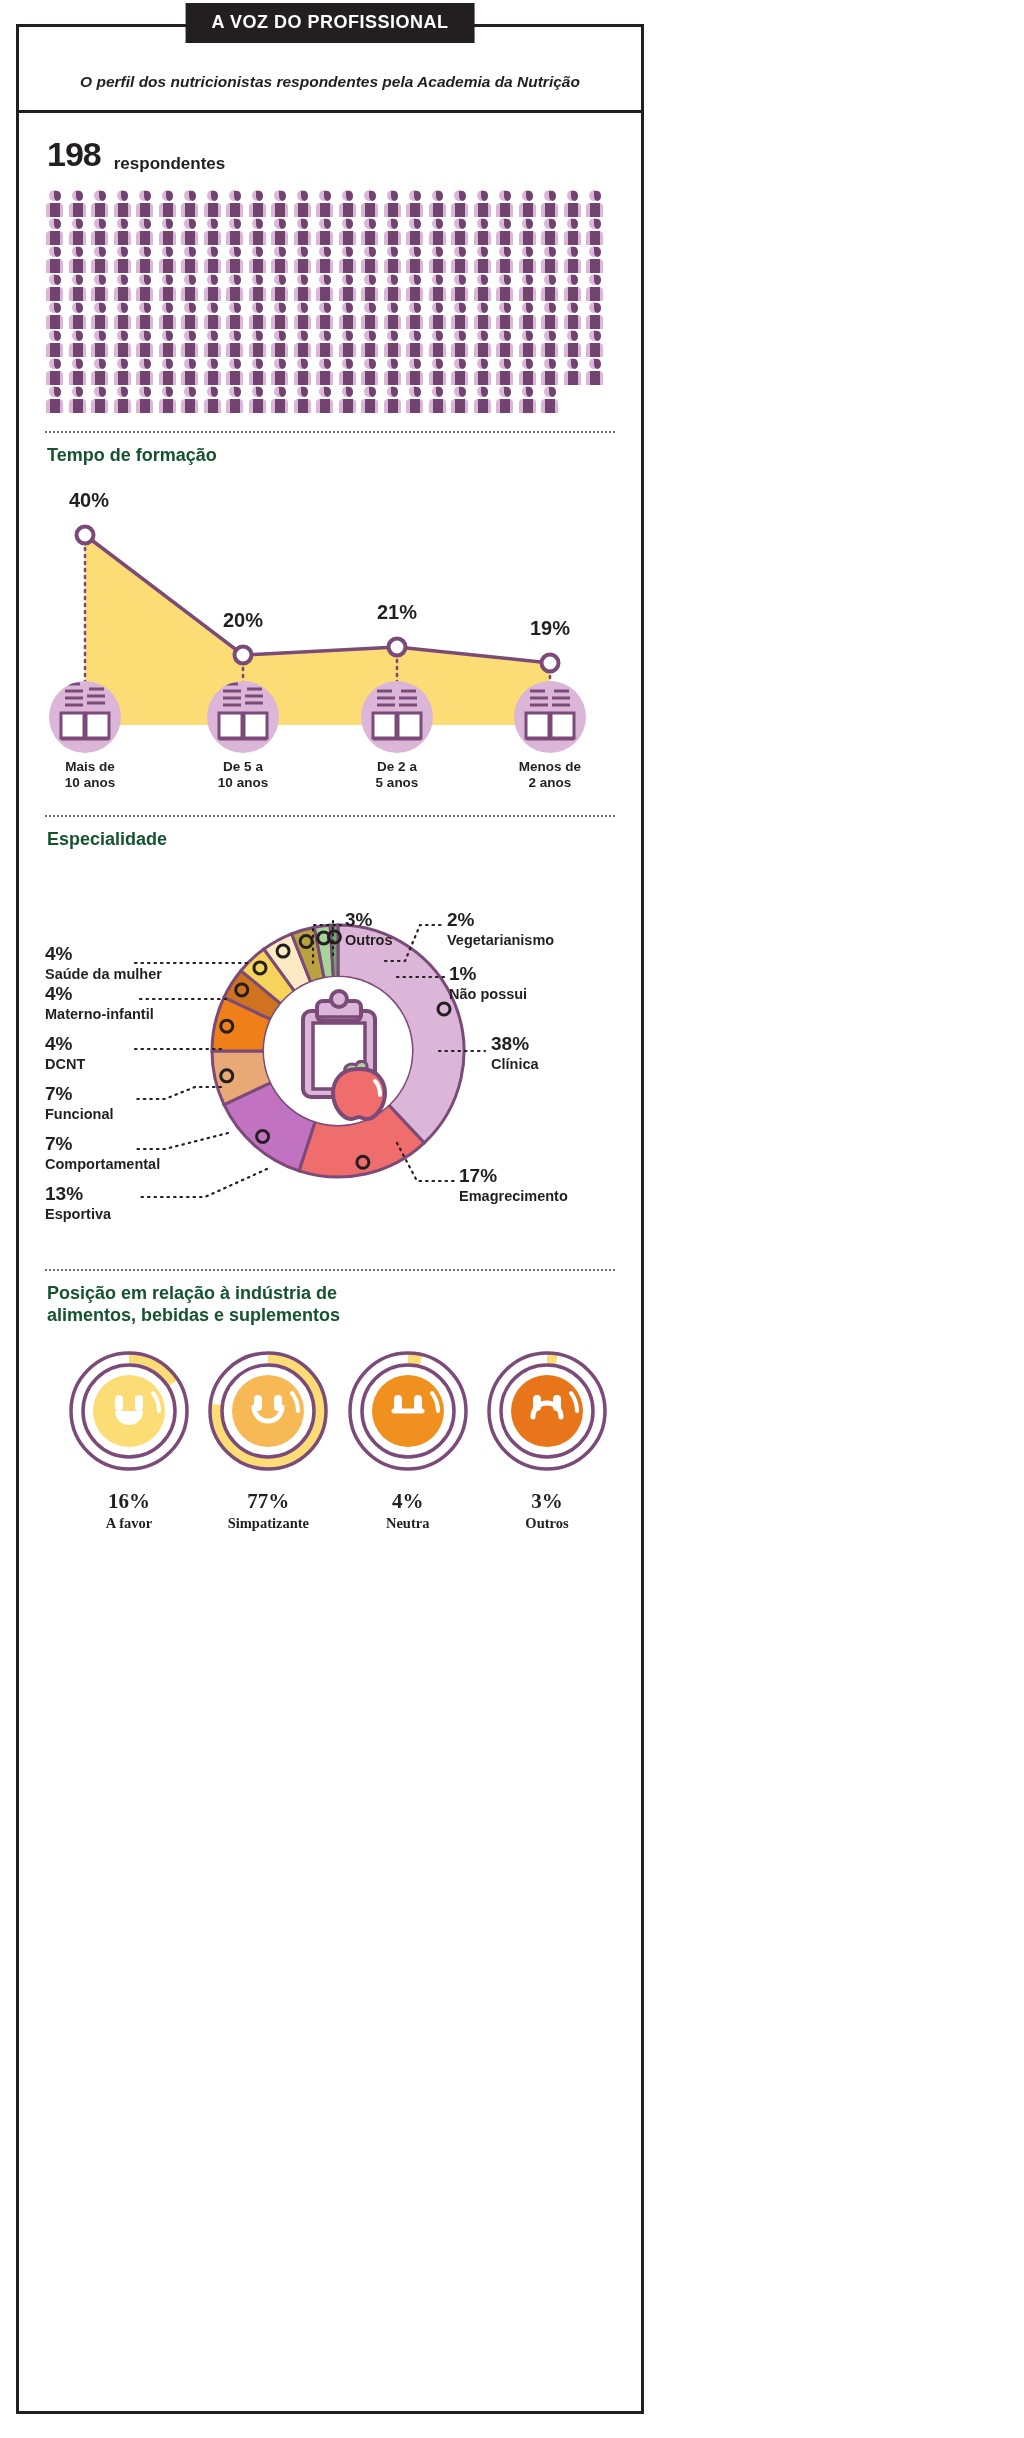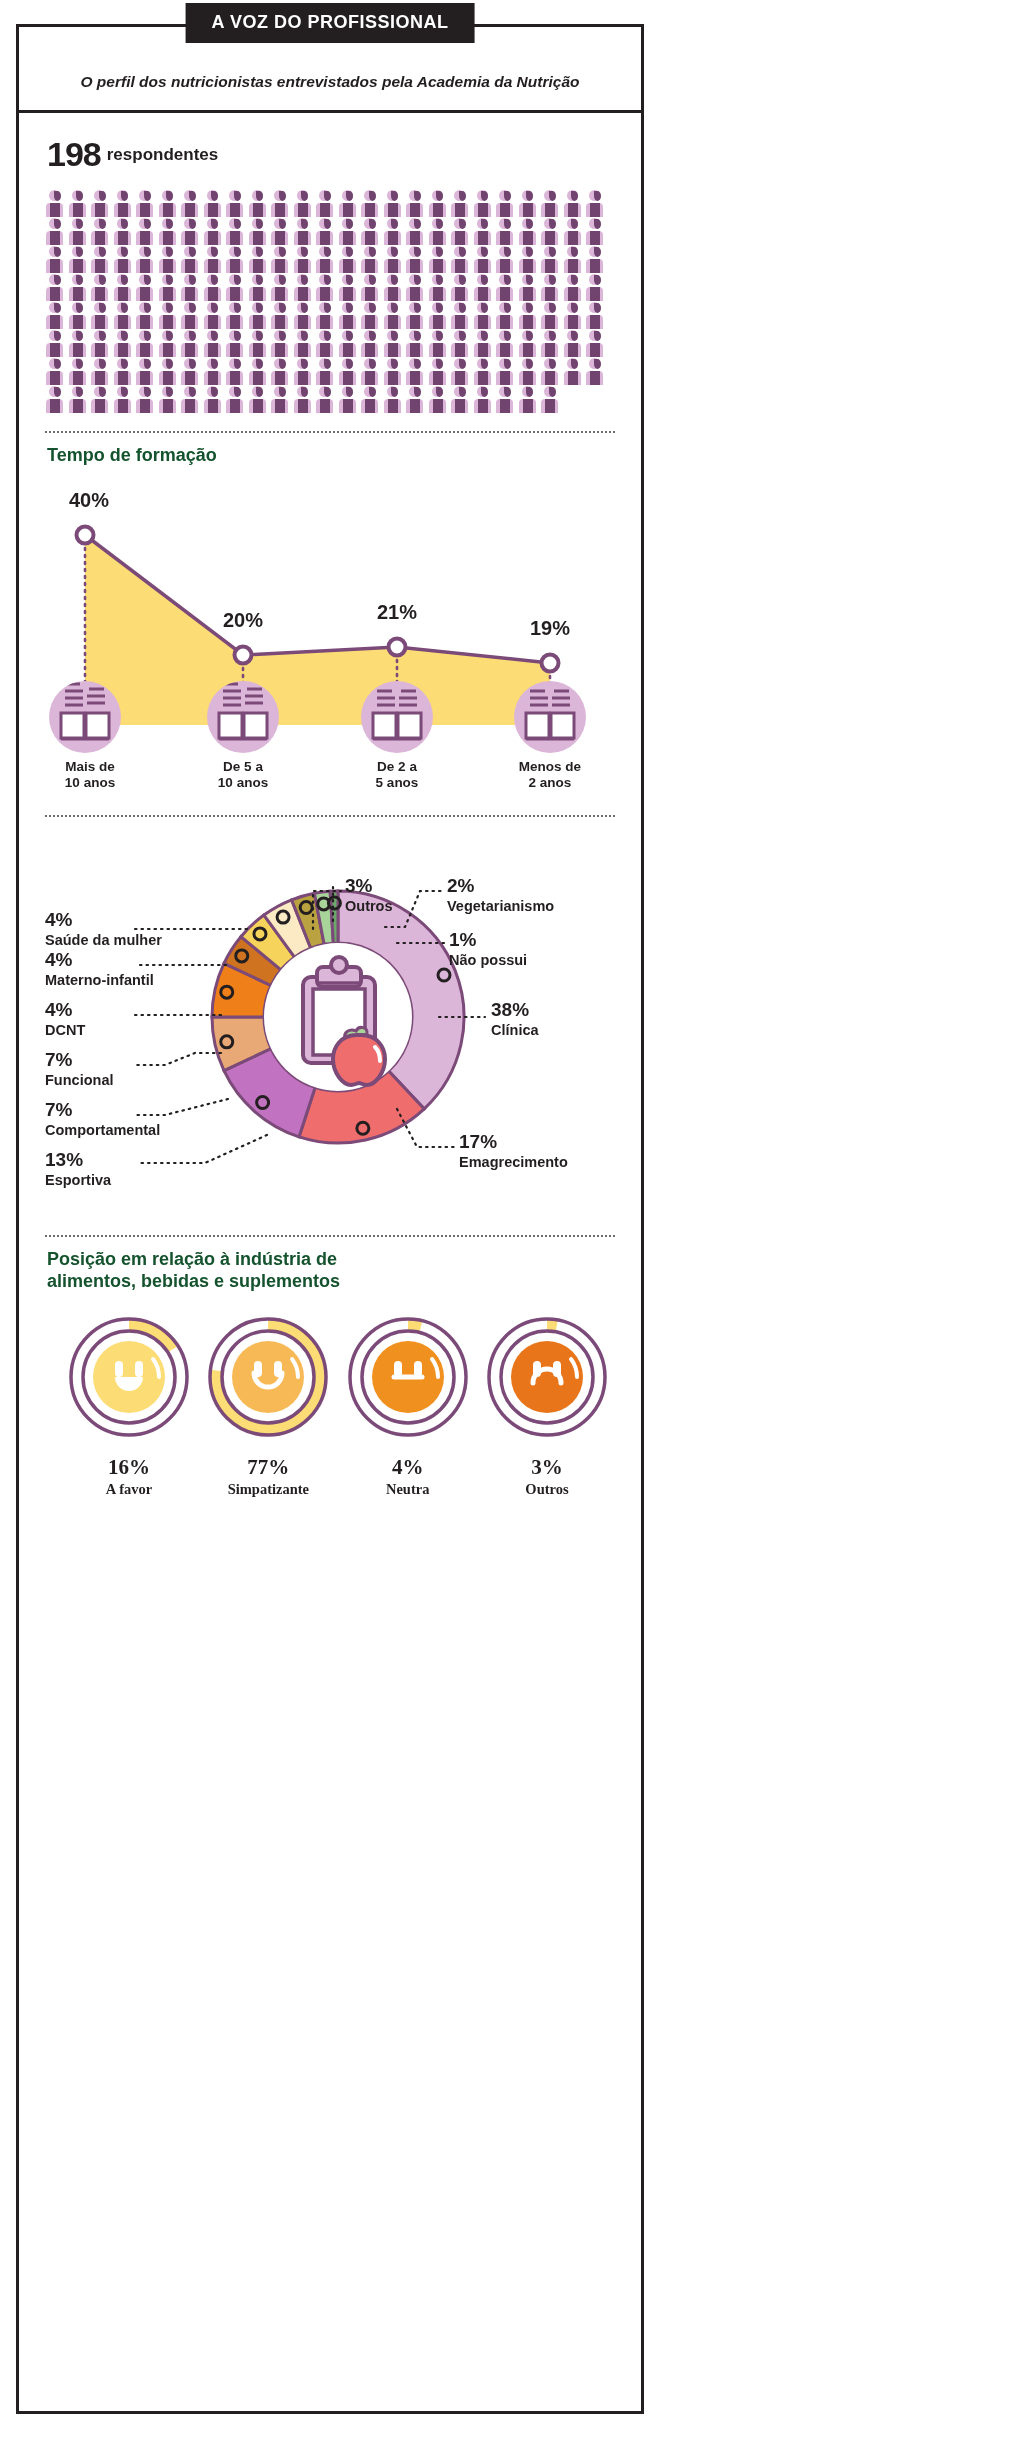--- a/index.html
+++ b/index.html
@@ -40,21 +40,21 @@
     font-style: italic;
     font-weight: bold;
     font-size: 15.5px;
     color: #231f20;
   }
 
   .body-area { padding: 0 22px; position: relative; }
 
   
   .resp-block { padding-top: 22px; }
-  .resp-line { display: flex; align-items: center; gap: 6px; padding-left: 6px;}
+  .resp-line { display: flex; align-items: flex-end; gap: 13px; padding-left: 6px;}
   .resp-num { font-size: 34px; font-weight: bold; color: #231f20; letter-spacing: -1px;}
   .resp-word { font-size: 17px; color: #231f20; font-weight: bold; }
 
   .pictogram {
     margin-top: 16px;
     padding-left: 4px;
     width: 586px;
     display: flex;
     flex-wrap: wrap;
     gap: 1px 1px;
@@ -121,21 +121,21 @@
   .smiley-col .sm-pct { font-size: 21px; font-weight: bold; color: #231f20; margin-top: 12px;}
   .smiley-col .sm-lab { font-size: 14.5px; font-weight: bold; color: #231f20; margin-top: 1px;}
 </style>
 </head>
 <body>
 
 <div class="page">
 
   <div class="header-wrap">
     <div class="title-badge">A VOZ DO PROFISSIONAL</div>
-    <div class="subtitle">O perfil dos nutricionistas entrevistados pela Academia da Nutrição</div>
+    <div class="subtitle">O perfil dos nutricionistas respondentes pela Academia da Nutrição</div>
   </div>
 
   <div class="body-area">
 
     <div class="resp-block">
       <div class="resp-line">
         <span class="resp-num">198</span>
         <span class="resp-word">respondentes</span>
       </div>
       <div class="pictogram" id="pictogram">
@@ -1453,20 +1453,21 @@
         <span>De 2 a</span><br>
         <span>5 anos</span>
       </div>
       <div class="lc-lab" style="left:505px; top:292px;">
         <span>Menos de</span><br>
         <span>2 anos</span>
       </div>
     </div>
 
     <div class="divider"></div>
+    <div class="sec-title">Especialidade</div>
 
     <div class="donutwrap">
       <svg width="586" height="400" viewBox="0 0 586 400">
         <g id="donut-slices" transform="translate(293,200)">
             <path d="M7.715274834628325e-15 -126 A126 126 0 0 1 86.25293534701477 91.85004705509786 L50.65648583872296 53.94367842918445 A74 74 0 0 0 4.531193156845207e-15 -74 Z" fill="#dcb6d8" stroke="#7b4a78" stroke-width="3"></path>
             <circle cx="105.99451939126067" cy="-41.96619900605327" r="6" fill="none" stroke="#231f20" stroke-width="3"></circle>
             <path d="M86.25293534701477 91.85004705509786 A126 126 0 0 1 -38.936141291243395 119.83312105318934 L-22.86725758374612 70.37818220584136 A74 74 0 0 0 50.65648583872296 53.94367842918445 Z" fill="#ef6d6d" stroke="#7b4a78" stroke-width="3"></path>
             <circle cx="24.868329519205844" cy="111.25451086101721" r="6" fill="none" stroke="#231f20" stroke-width="3"></circle>
             <path d="M-38.936141291243395 119.83312105318934 A126 126 0 0 1 -114.00820861071847 53.64819073719914 L-66.95720188248545 31.507667575815365 A74 74 0 0 0 -22.86725758374612 70.37818220584136 Z" fill="#c173c1" stroke="#7b4a78" stroke-width="3"></path>
             <circle cx="-75.38955264689633" cy="85.51266193787237" r="6" fill="none" stroke="#231f20" stroke-width="3"></circle>

